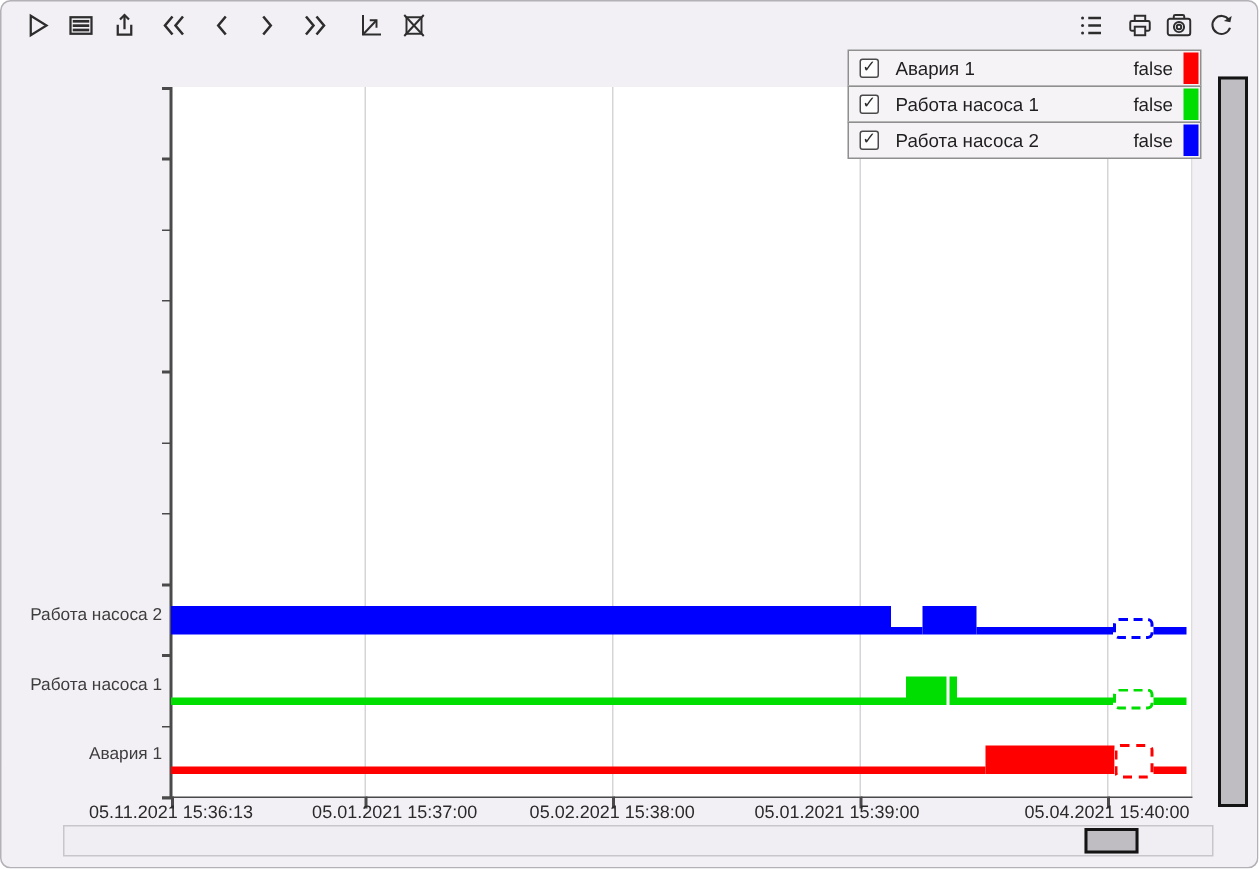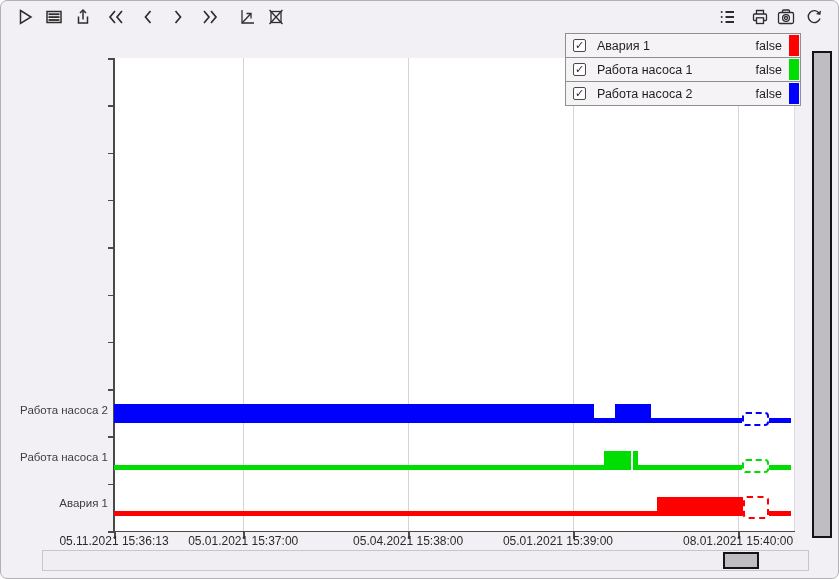--- a/index.html
+++ b/index.html
@@ -127,30 +127,30 @@
   </div>
 
   <div class="plot-area"></div>
   <div class="axis-left"></div>
   <div class="axis-bottom"></div>
   <div id="chart-layer">
       <div class="xtick" style="left: 113px;"></div>
       <div class="xlabel" style="left: 38px;">05.11.2021 15:36:13</div>
       <div class="gridline" style="left: 242.203px;"></div>
       <div class="xtick" style="left: 242.203px;"></div>
-      <div class="xlabel" style="left: 167.203px;">05.01.2021 15:37:00</div>
+      <div class="xlabel" style="left: 167.203px; text-align: right;">05.01.2021 15:37:00</div>
       <div class="gridline" style="left: 407.143px;"></div>
       <div class="xtick" style="left: 407.143px;"></div>
-      <div class="xlabel" style="left: 332.143px;">05.04.2021 15:38:00</div>
+      <div class="xlabel" style="left: 332.143px;">05.02.2021 15:38:00</div>
       <div class="gridline" style="left: 572.083px;"></div>
       <div class="xtick" style="left: 572.083px;"></div>
       <div class="xlabel" style="left: 482px;">05.01.2021 15:39:00</div>
       <div class="gridline" style="left: 737.023px;"></div>
       <div class="xtick" style="left: 737.023px;"></div>
-      <div class="xlabel" style="left: 662.023px;">08.01.2021 15:40:00</div>
+      <div class="xlabel" style="left: 662.023px;">05.04.2021 15:40:00</div>
       <div class="ytick" style="left: 107px; top: 57px;"></div>
       <div class="ytick" style="left: 107px; top: 104.3px;"></div>
       <div class="ytick" style="left: 107px; top: 151.6px;"></div>
       <div class="ytick" style="left: 107px; top: 198.9px;"></div>
       <div class="ytick" style="left: 107px; top: 246.2px;"></div>
       <div class="ytick" style="left: 107px; top: 293.5px;"></div>
       <div class="ytick" style="left: 107px; top: 340.8px;"></div>
       <div class="ytick" style="left: 107px; top: 388.1px;"></div>
       <div class="ytick" style="left: 107px; top: 435.4px;"></div>
       <div class="ytick" style="left: 107px; top: 482.7px;"></div>

